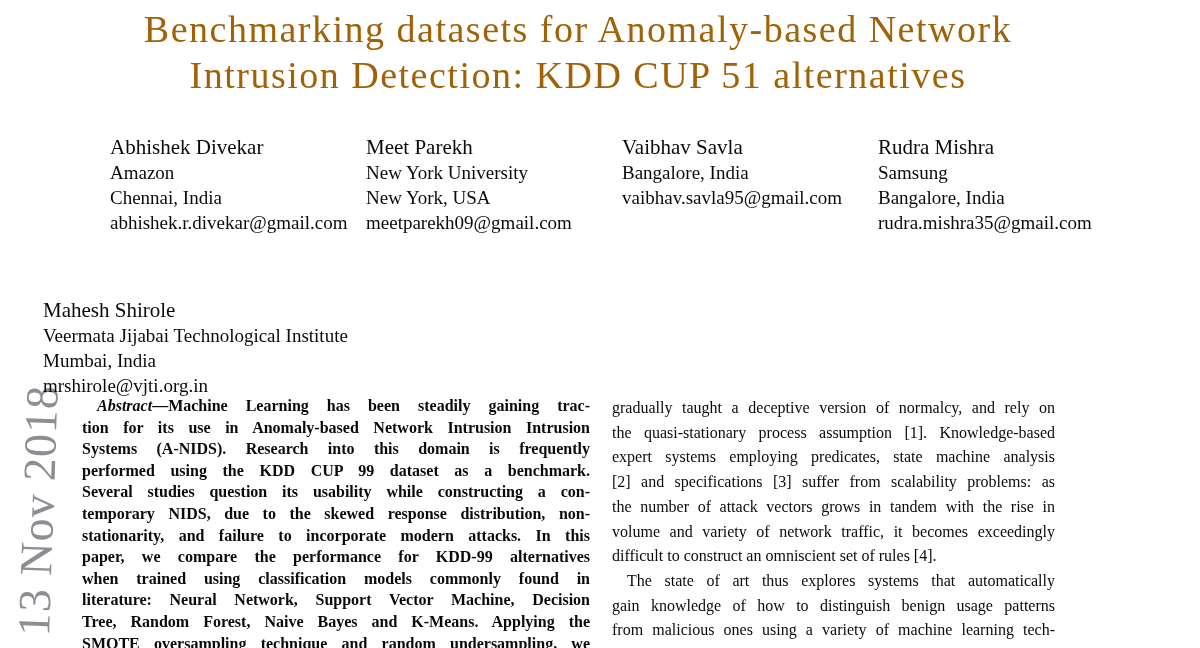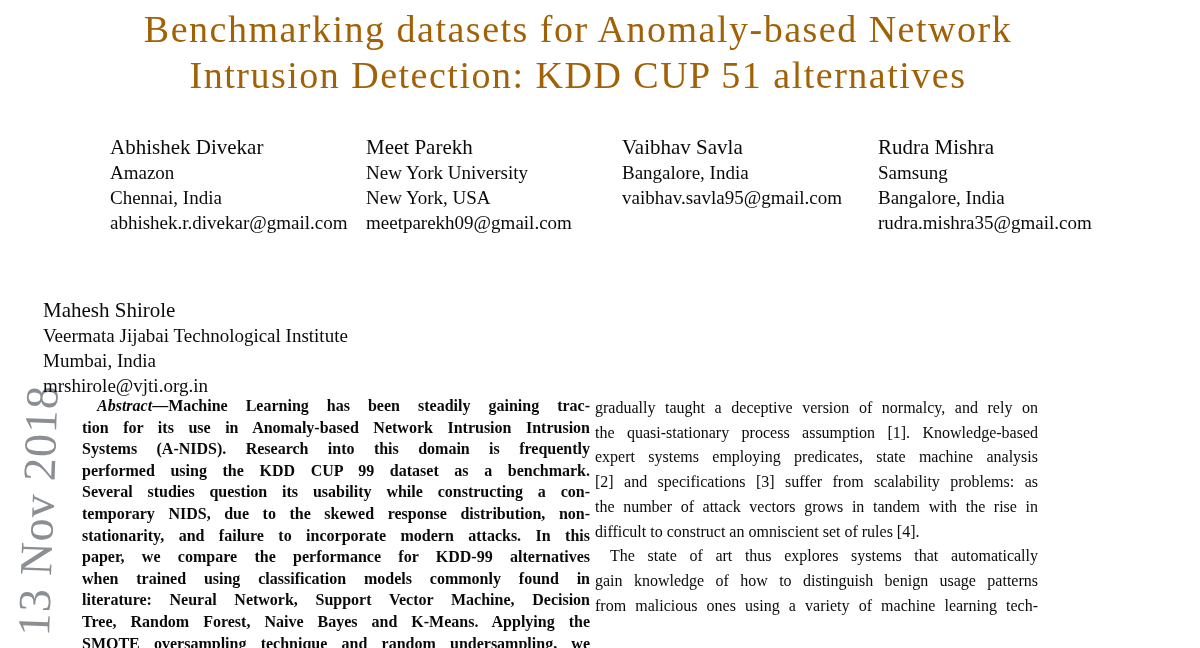--- a/index.html
+++ b/index.html
@@ -69,21 +69,21 @@
   .col { position: absolute; }
   .col-left {
     left: 82px;
     top: 395px;
     width: 508px;
     font-size: 16px;
     font-weight: bold;
     line-height: 21.6px;
   }
   .col-right {
-    left: 595px;
+    left: 612px;
     top: 396px;
     width: 443px;
     font-size: 16px;
     line-height: 24.7px;
   }
   .tline {
     text-align: justify;
     text-align-last: justify;
   }
   .tline.para-end { text-align-last: left; }
@@ -148,19 +148,20 @@
       <div class="tline">literature: Neural Network, Support Vector Machine, Decision</div>
       <div class="tline">Tree, Random Forest, Naive Bayes and K-Means. Applying the</div>
       <div class="tline">SMOTE oversampling technique and random undersampling, we</div>
     </div>
   <div class="col col-right" id="right-col">
       <div class="tline">gradually taught a deceptive version of normalcy, and rely on</div>
       <div class="tline">the quasi-stationary process assumption [1]. Knowledge-based</div>
       <div class="tline">expert systems employing predicates, state machine analysis</div>
       <div class="tline">[2] and specifications [3] suffer from scalability problems: as</div>
       <div class="tline">the number of attack vectors grows in tandem with the rise in</div>
+      <div class="tline">volume and variety of network traffic, it becomes exceedingly</div>
       <div class="tline para-end">difficult to construct an omniscient set of rules [4].</div>
       <div class="tline indent">The state of art thus explores systems that automatically</div>
       <div class="tline">gain knowledge of how to distinguish benign usage patterns</div>
       <div class="tline">from malicious ones using a variety of machine learning tech-</div>
     </div>
 
 </div>
 
 </body></html>

